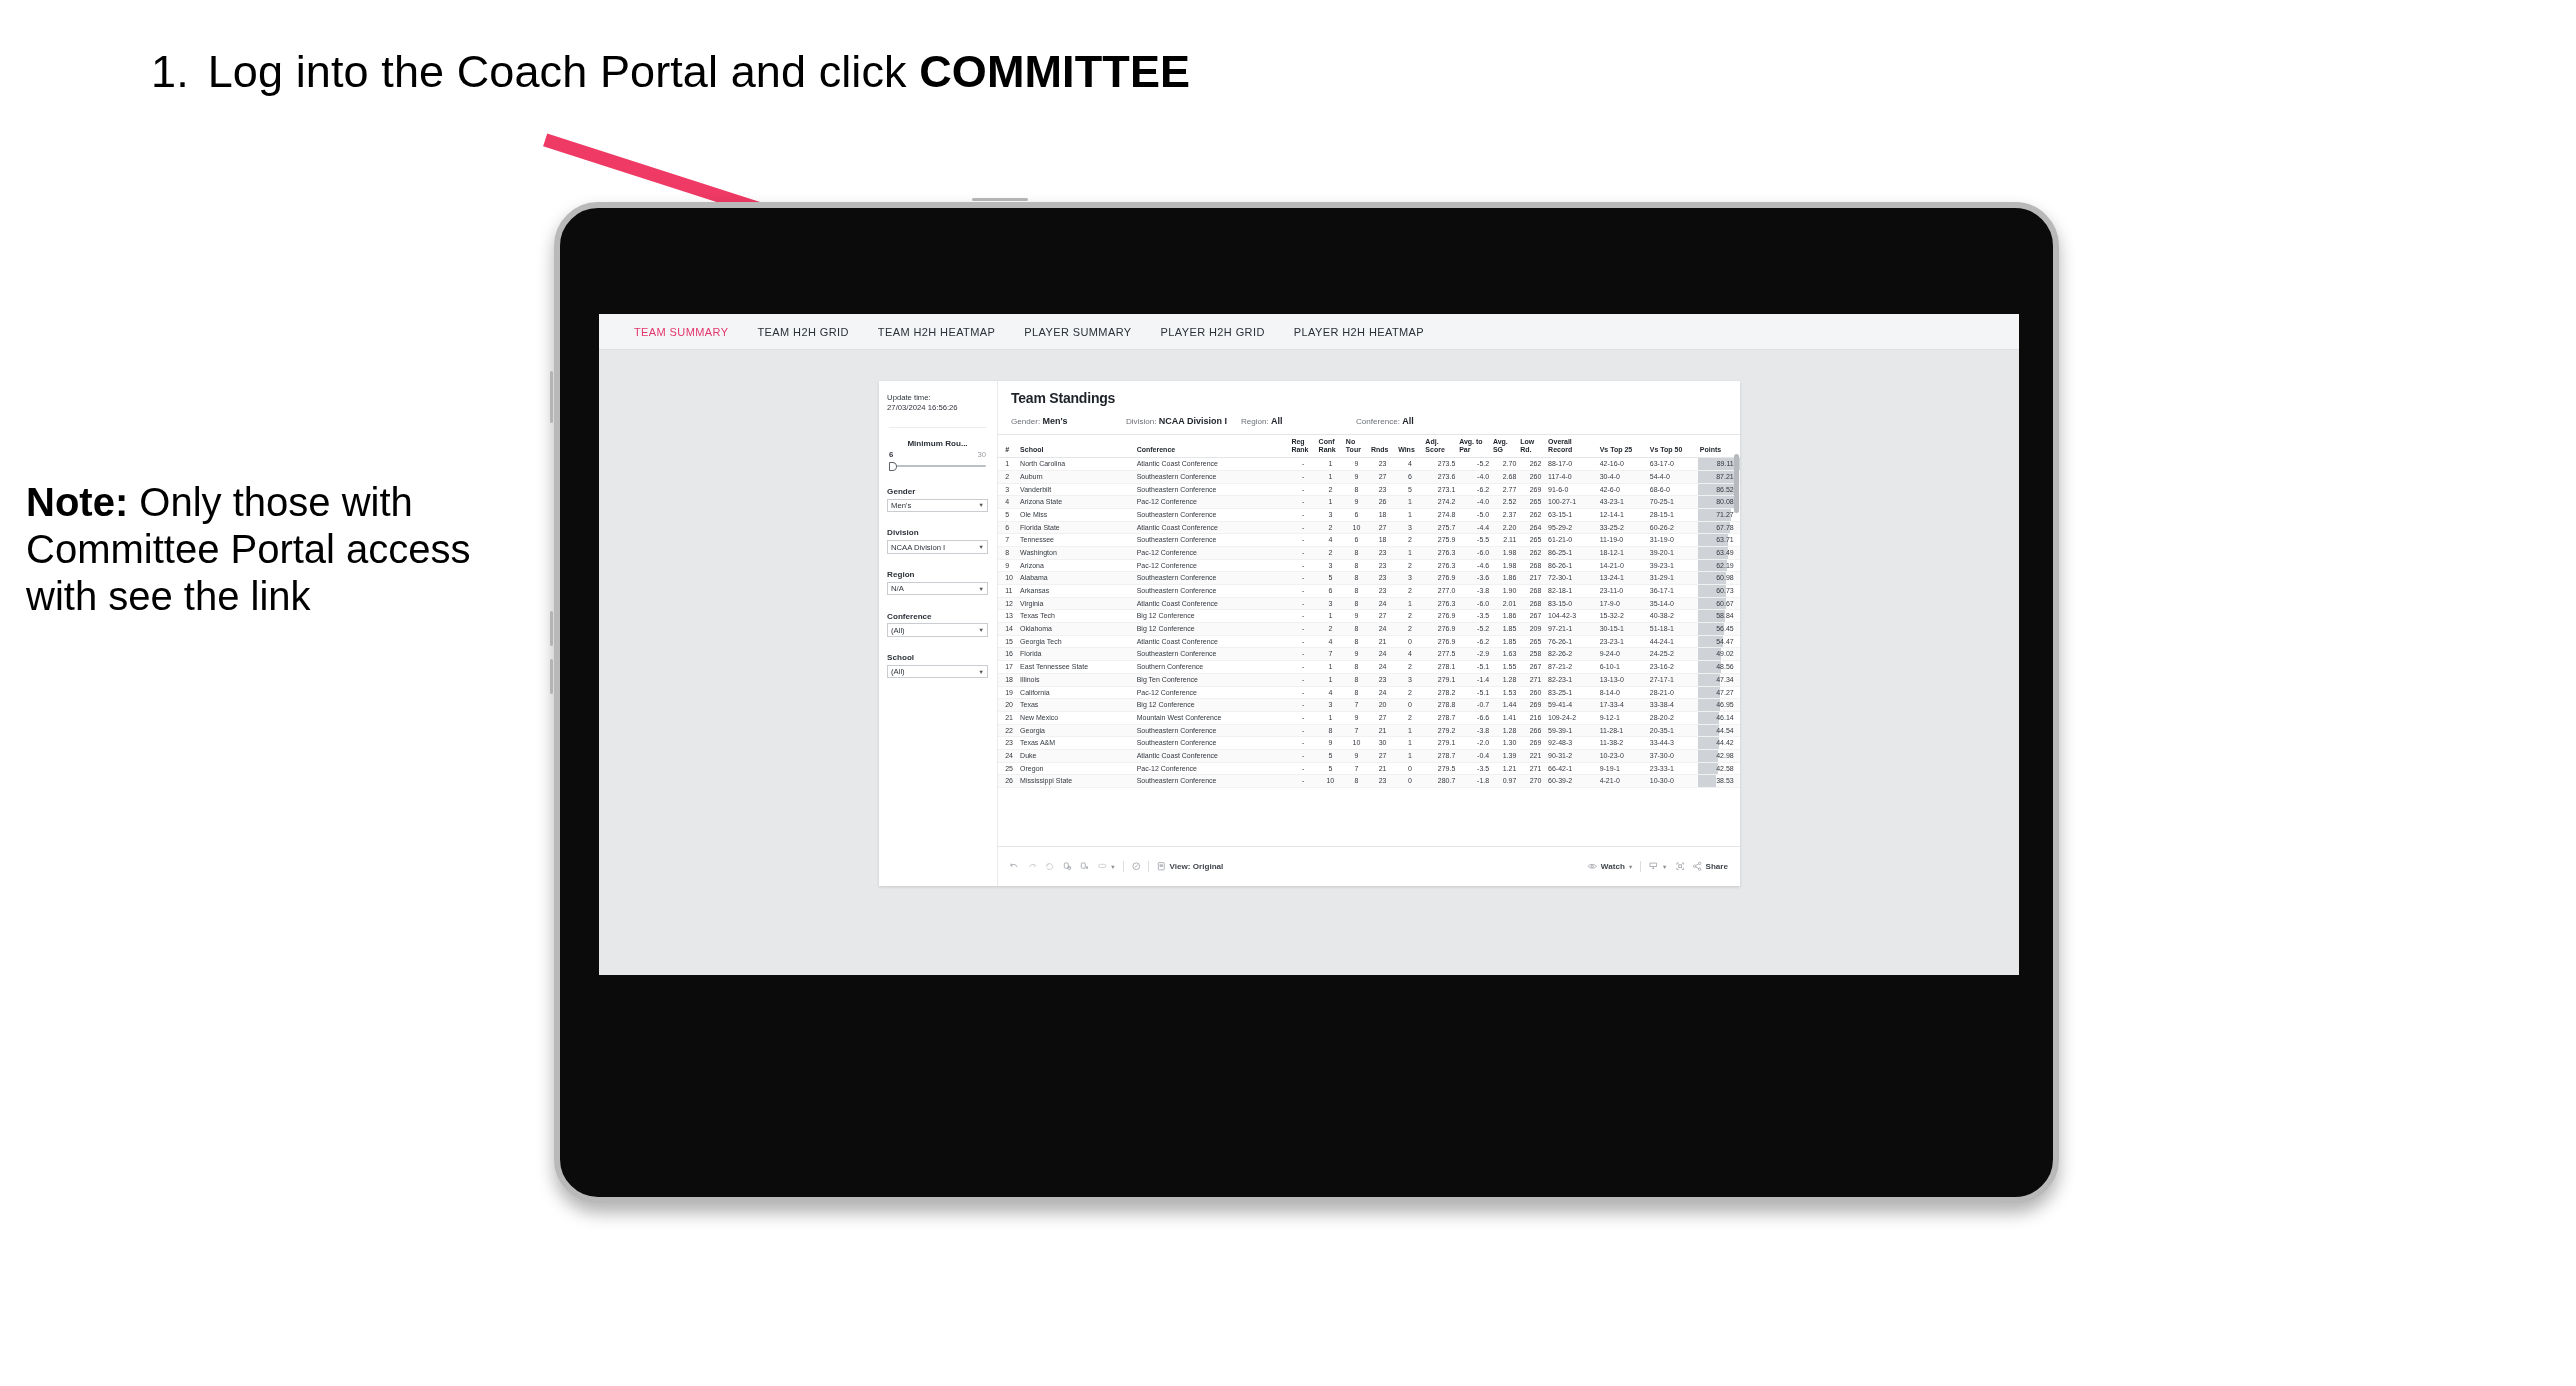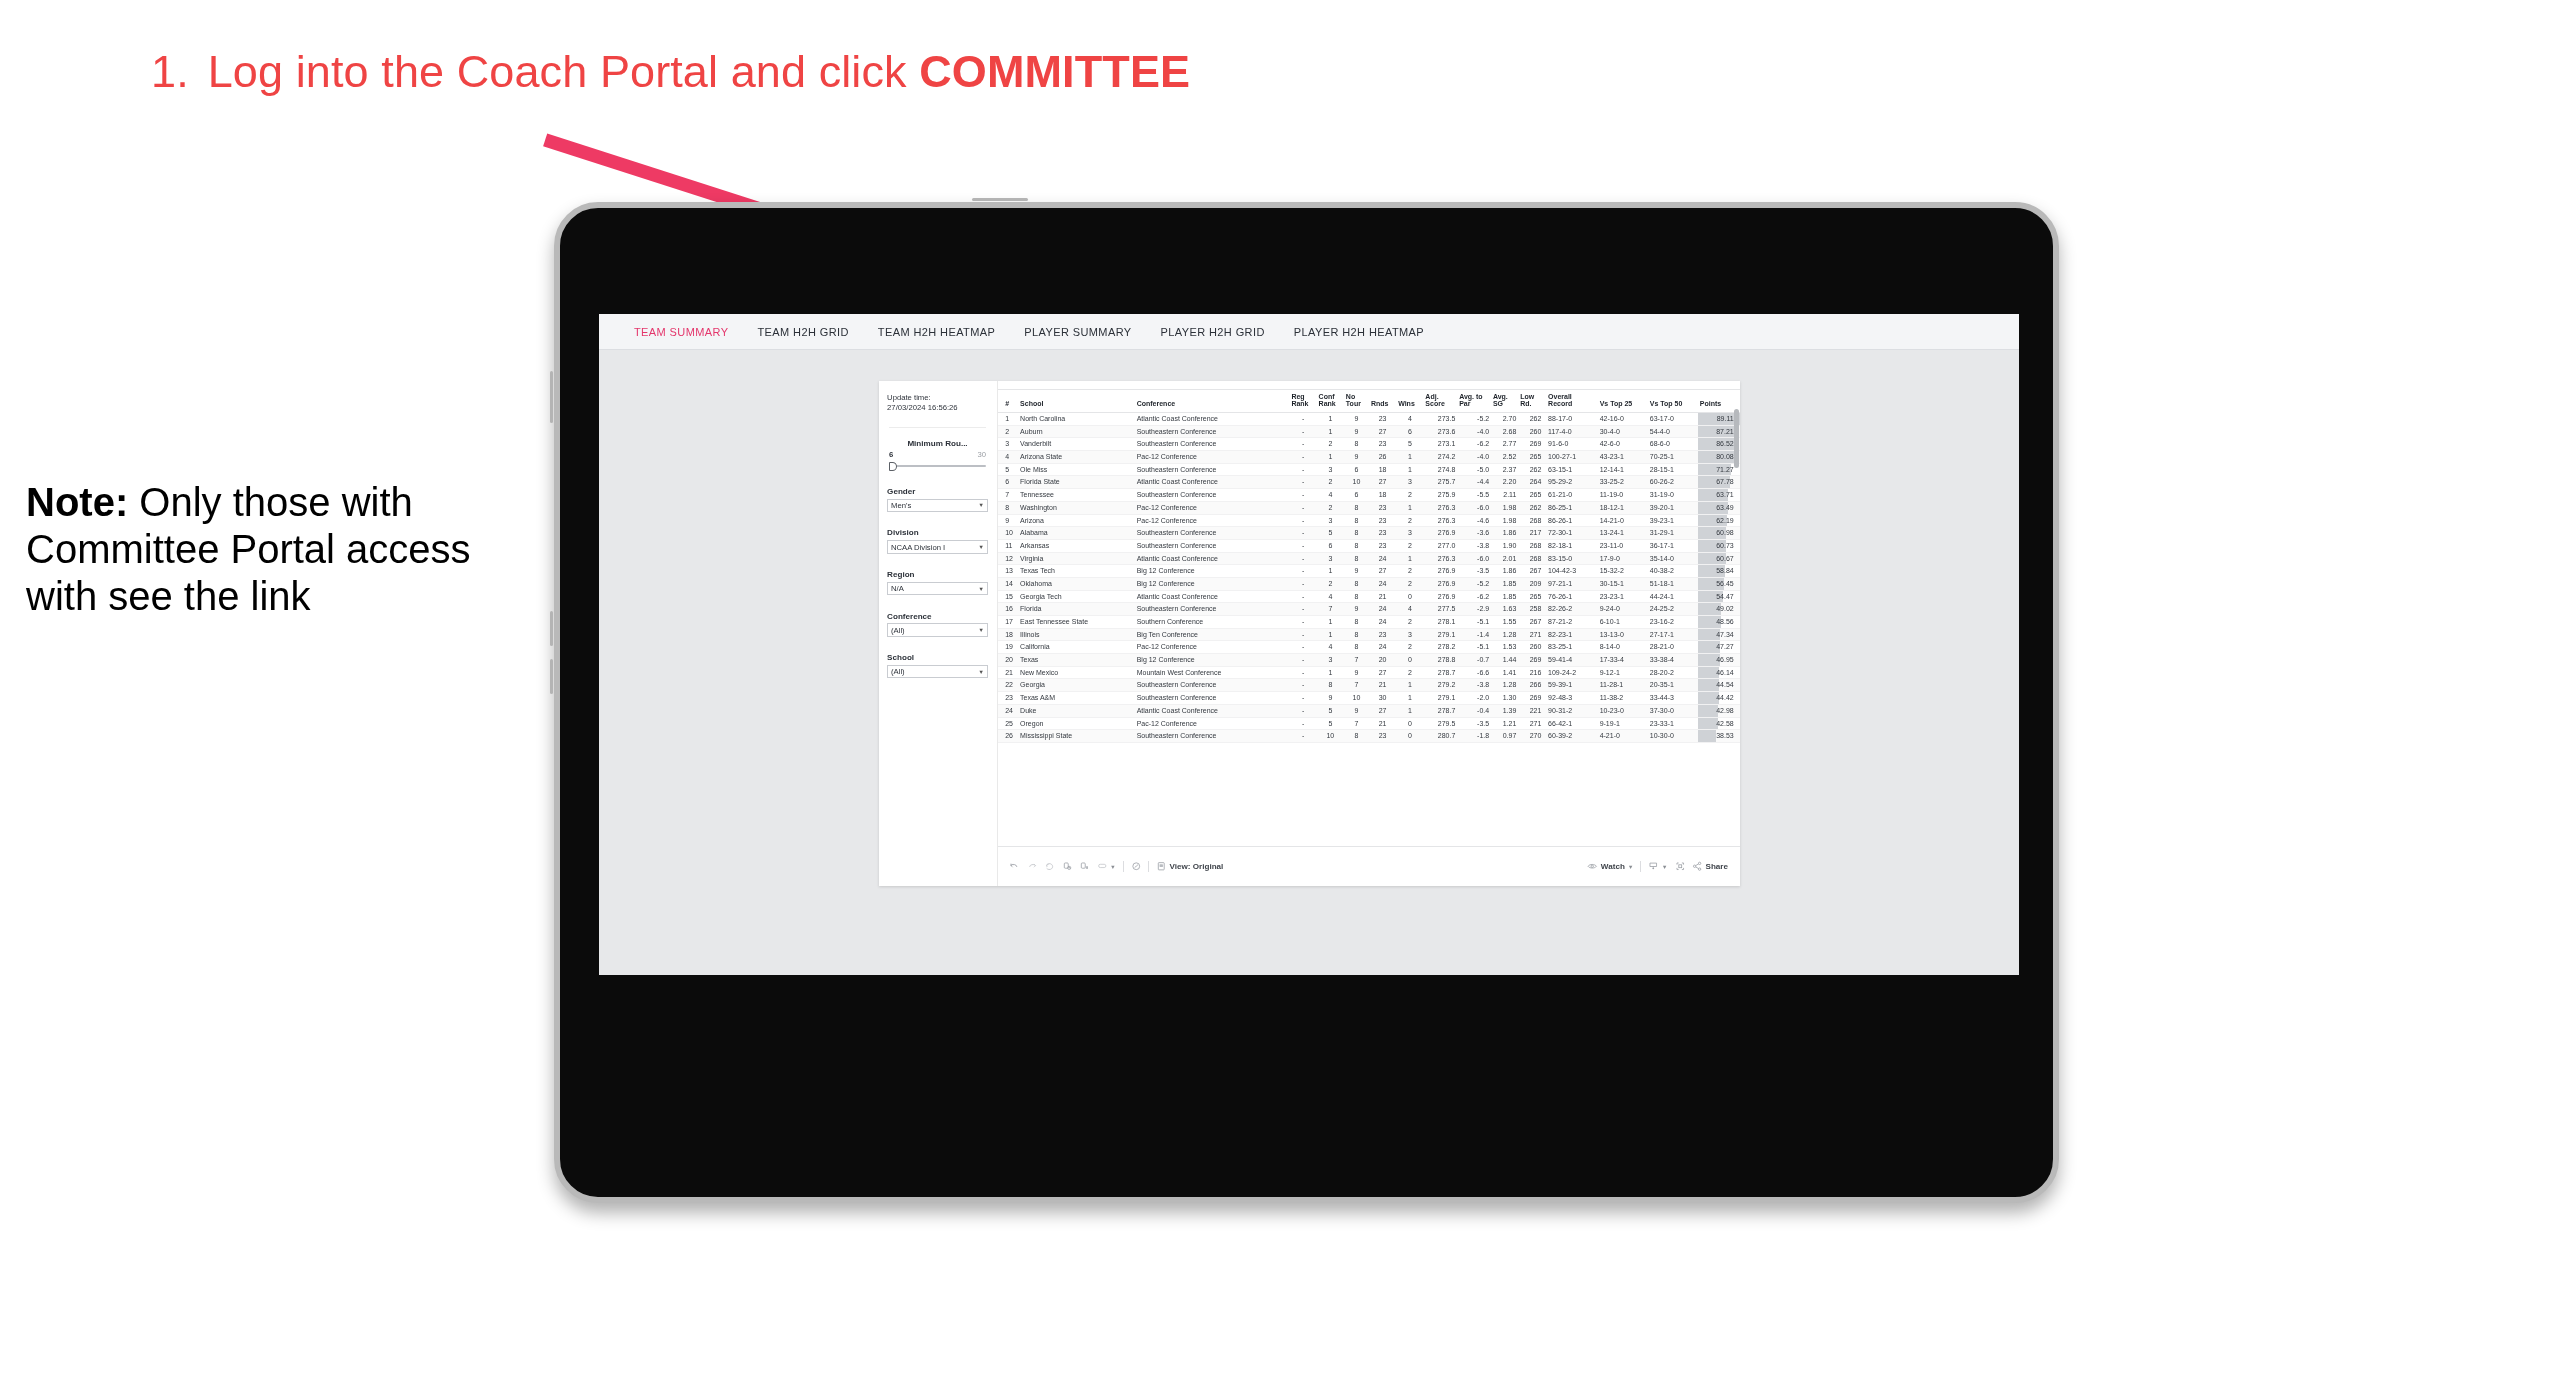--- a/index.html
+++ b/index.html
@@ -7,21 +7,21 @@
     width: 2576px; height: 1386px;
     background: #ffffff;
     font-family: "Liberation Sans", sans-serif;
     overflow: hidden;
   }
   #slide { position: relative; width: 2576px; height: 1386px; background:#fff; }
 
   
   #step-title {
     position: absolute; left: 151px; top: 46px;
-    font-size: 45px; color:#ef4444; letter-spacing: 0.1px;
+    font-size: 45px; color:#000000; letter-spacing: 0.1px;
     white-space: nowrap;
   }
   #step-title .num { margin-right: 19px; }
   #step-title .strong { font-weight: 700; }
 
   #note-block {
     position: absolute; left: 26px; top: 479px;
     width: 499px;
     font-size: 40px; line-height: 1.18; color:#000;
   }
@@ -270,20 +270,29 @@
               <div class="filter-group">
                 <div class="filter-label">School</div>
                 <div class="filter-select">
                   <span>(All)</span>
                   <span class="caret">▼</span>
                 </div>
               </div>
             </div>
 
             <div id="report">
+              <div id="report-head">
+                <div id="report-title">Team Standings</div>
+                <div id="report-meta">
+                  <div class="m"><span>Gender:</span> <b>Men's</b></div>
+                  <div class="m"><span>Division:</span> <b>NCAA Division I</b></div>
+                  <div class="m"><span>Region:</span> <b>All</b></div>
+                  <div class="m"><span>Conference:</span> <b>All</b></div>
+                </div>
+              </div>
 
               <div id="table-wrap">
                 <table id="standings">
                   <thead>
                       <tr>
                     <th class="c-num">#</th>
                     <th class="c-school">School</th>
                     <th class="c-conf">Conference</th>
                     <th class="c-rr">Reg Rank</th>
                     <th class="c-cr">Conf Rank</th>

